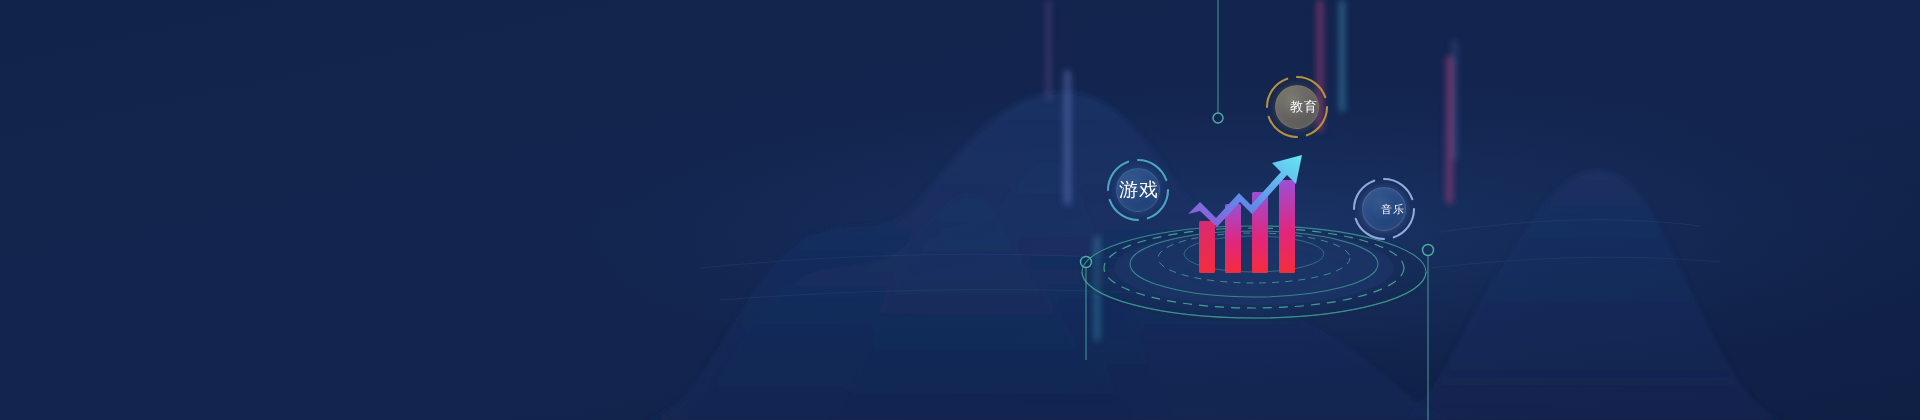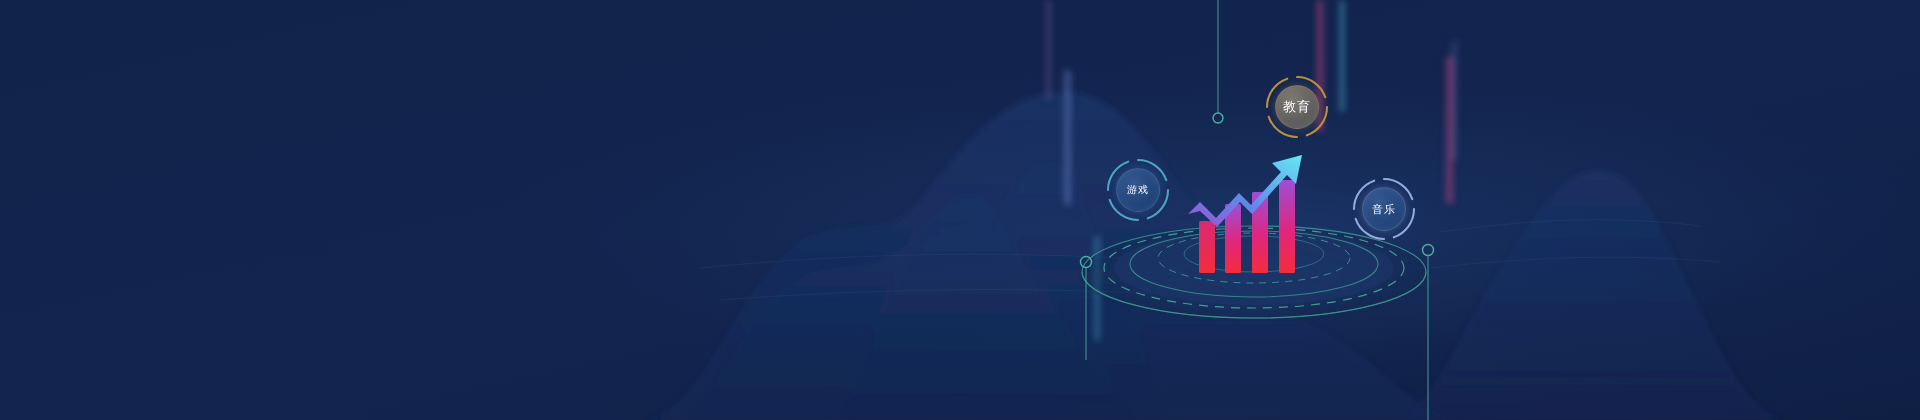--- a/index.html
+++ b/index.html
@@ -9,21 +9,21 @@
     background:#12234b;
   }
   #stage{position:relative;width:1920px;height:420px;overflow:hidden;background:#12234b;}
   #bgsvg,#artsvg{position:absolute;left:0;top:0;width:1920px;height:420px;display:block;}
   #artsvg{z-index:3;}
   #bgsvg{z-index:1;}
   .badge{position:absolute;z-index:5;transform:translate(-50%,-50%);}
   .badge .ringbox{position:relative;display:block;}
   .badge .disc{
     position:absolute;left:50%;top:50%;transform:translate(-50%,-50%);
-    border-radius:50%;display:flex;align-items:center;justify-content:center;
+    border-radius:50%;display:flex;align-items:center;justify-content:flex-end;
     color:#ffffff;letter-spacing:1px;white-space:nowrap;
   }
   .badge svg{display:block;}
 </style>
 </head>
 <body>
 
 <div id="stage" style="width: 1920px; height: 420px;">
 
   <svg id="bgsvg" viewBox="0 0 1920 420" preserveAspectRatio="none" aria-hidden="true">
@@ -177,21 +177,21 @@
   <div class="badge" id="badge-games" style="left: 1138px; top: 190px;">
     <span class="ringbox">
       <svg width="70" height="70" viewBox="0 0 70 70">
         <g fill="none" stroke="#4aa6c4" stroke-width="2.1" stroke-linecap="round">
           <path d="M35,5 A30,30 0 0 1 63.3,25.2"></path>
           <path d="M65,35 A30,30 0 0 1 44.8,63.3"></path>
           <path d="M35,65 A30,30 0 0 1 6.7,44.8"></path>
           <path d="M5,35 A30,30 0 0 1 25.2,6.7"></path>
         </g>
       </svg>
-      <span class="disc" style="width:42px;height:42px;background:radial-gradient(circle at 38% 32%, #35588f 0%, #23457c 55%, #1a3566 100%);box-shadow:0 0 10px rgba(60,130,190,0.35), inset 0 0 8px rgba(120,180,230,0.18);border:1px solid rgba(120,170,220,0.28);font-size:10px;">
+      <span class="disc" style="width:42px;height:42px;background:radial-gradient(circle at 38% 32%, #35588f 0%, #23457c 55%, #1a3566 100%);box-shadow:0 0 10px rgba(60,130,190,0.35), inset 0 0 8px rgba(120,180,230,0.18);border:1px solid rgba(120,170,220,0.28);font-size:19px;">
         <span>游戏</span>
       </span>
     </span>
   </div>
 
   <div class="badge" id="badge-education" style="left: 1297px; top: 107px;">
     <span class="ringbox">
       <svg width="70" height="70" viewBox="0 0 70 70">
         <g fill="none" stroke="#b9913f" stroke-width="2.1" stroke-linecap="round">
           <path d="M35,5 A30,30 0 0 1 63.3,25.2"></path>

